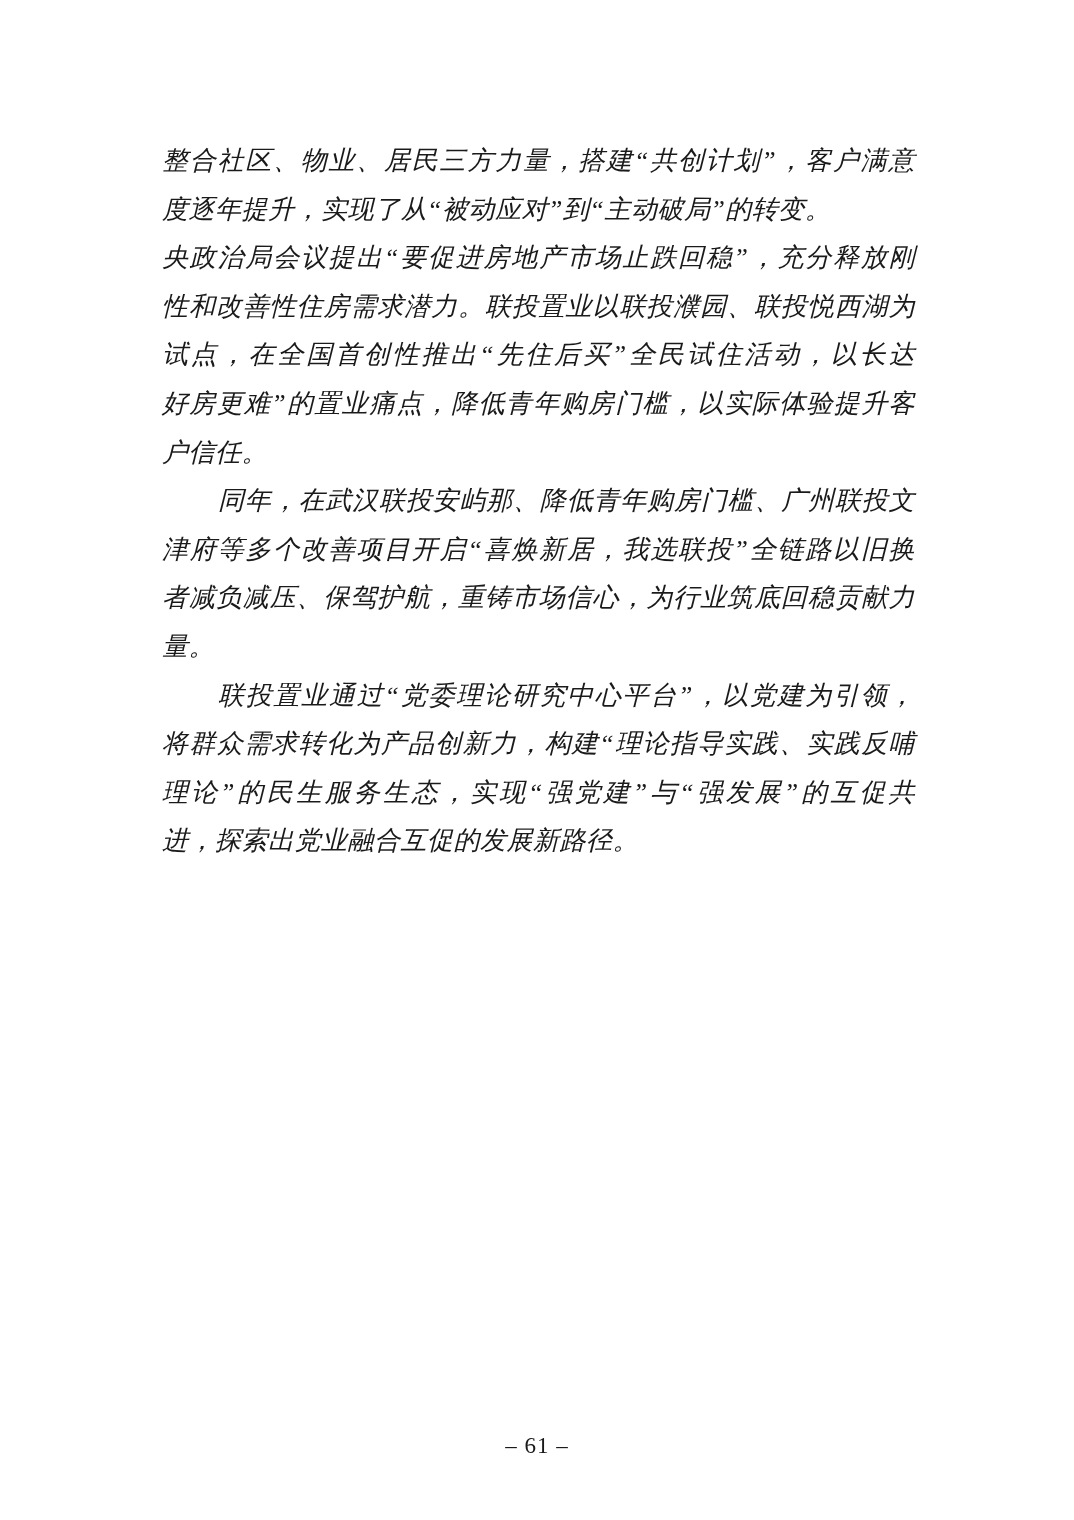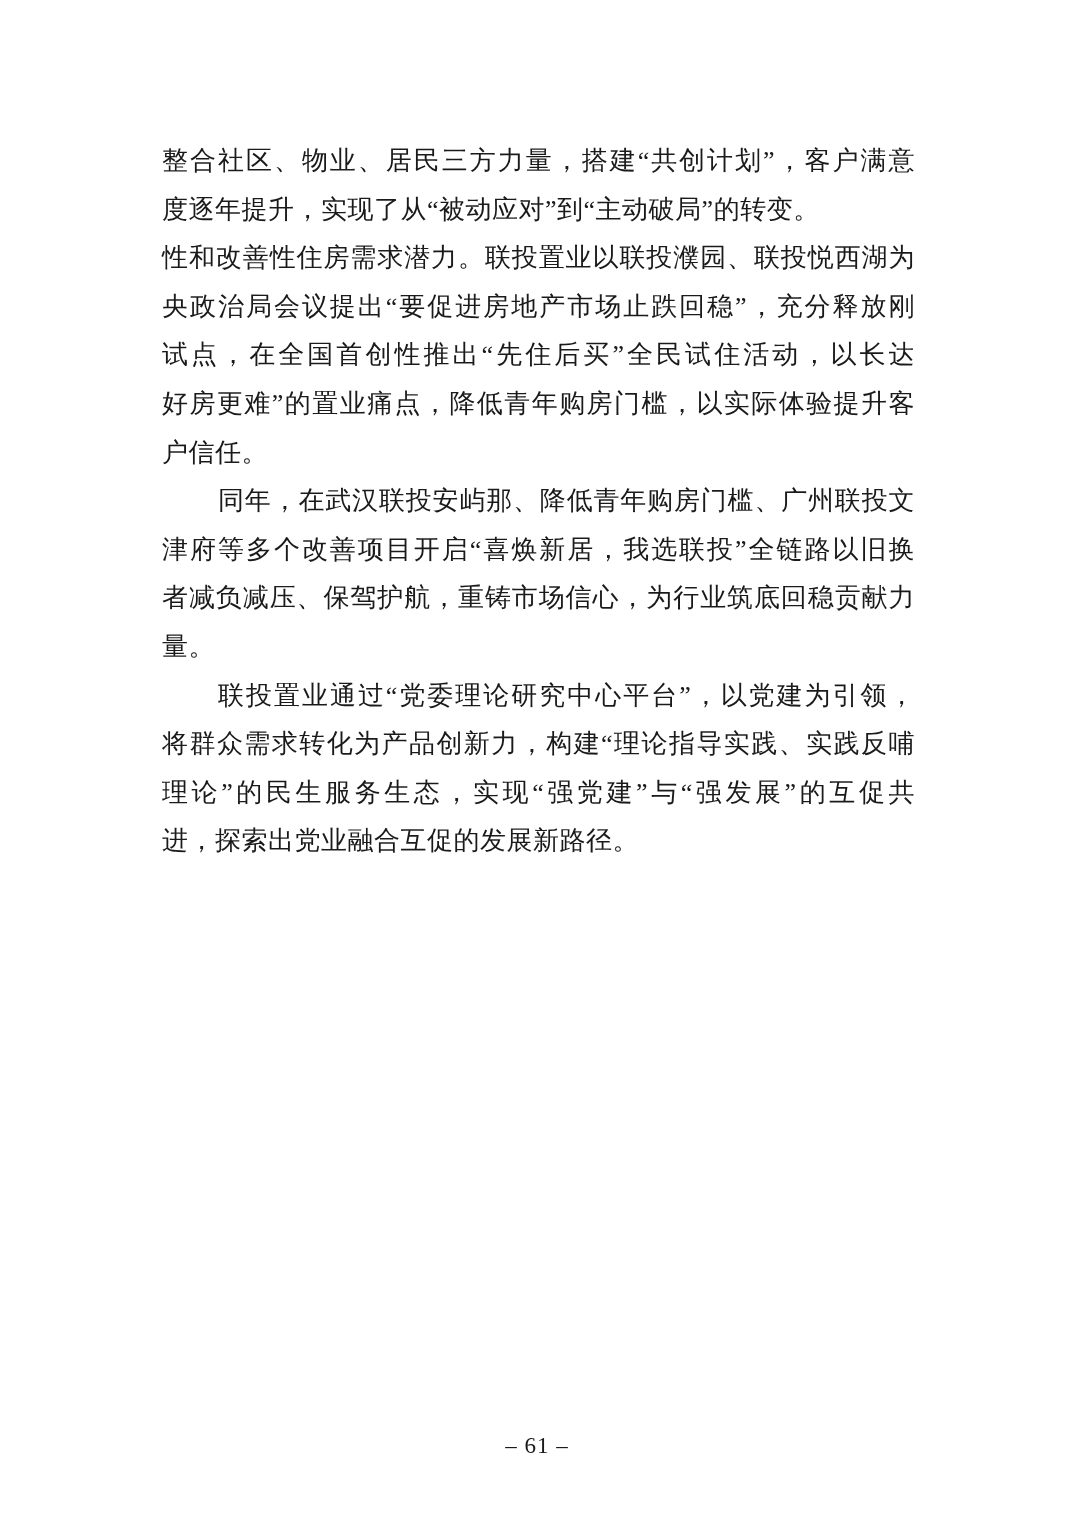--- a/index.html
+++ b/index.html
@@ -21,20 +21,21 @@
     left: 162px;
     top: 137px;
     width: 753px;
     font-size: 26px;
     line-height: 48.6px;
     letter-spacing: 0.5px;
   }
   .para {
     margin: 0;
     padding: 0;
+    font-style: italic;
   }
   .line {
     height: 48.6px;
     white-space: nowrap;
     text-align: left;
   }
   
   .line.j {
     white-space: normal;
     text-align: justify;
@@ -62,22 +63,22 @@
 <div class="page">
 
   <div class="text-block">
 
     <div class="para">
       <div class="line j">整合社区、物业、居民三方力量，搭建“共创计划”，客户满意</div>
       <div class="line">度逐年提升，实现了从“被动应对”到“主动破局”的转变。</div>
     </div>
 
     <div class="para">
+      <div class="line j">央政治局会议提出“要促进房地产市场止跌回稳”，充分释放刚</div>
       <div class="line j">性和改善性住房需求潜力。联投置业以联投濮园、联投悦西湖为</div>
-      <div class="line j">央政治局会议提出“要促进房地产市场止跌回稳”，充分释放刚</div>
       <div class="line j">试点，在全国首创性推出“先住后买”全民试住活动，以长达</div>
       <div class="line j">好房更难”的置业痛点，降低青年购房门槛，以实际体验提升客</div>
       <div class="line">户信任。</div>
     </div>
 
     <div class="para">
       <div class="line j ind">同年，在武汉联投安屿那、降低青年购房门槛、广州联投文</div>
       <div class="line j">津府等多个改善项目开启“喜焕新居，我选联投”全链路以旧换</div>
       <div class="line j">者减负减压、保驾护航，重铸市场信心，为行业筑底回稳贡献力</div>
       <div class="line">量。</div>

